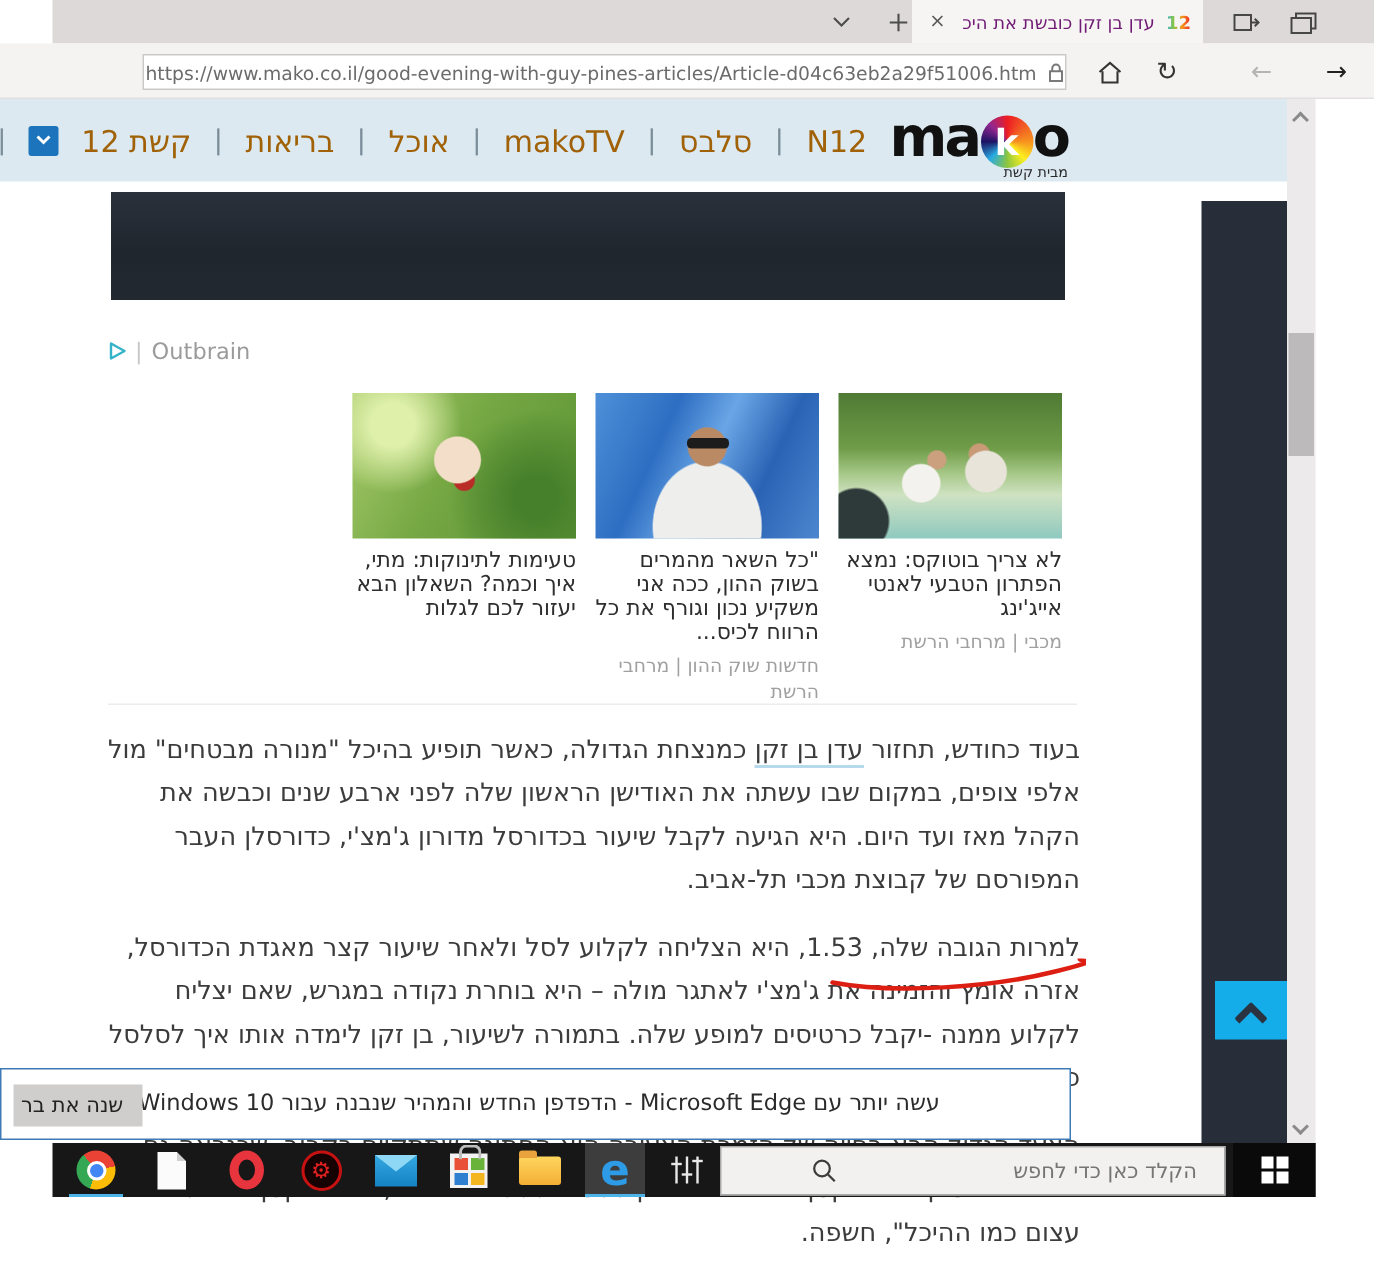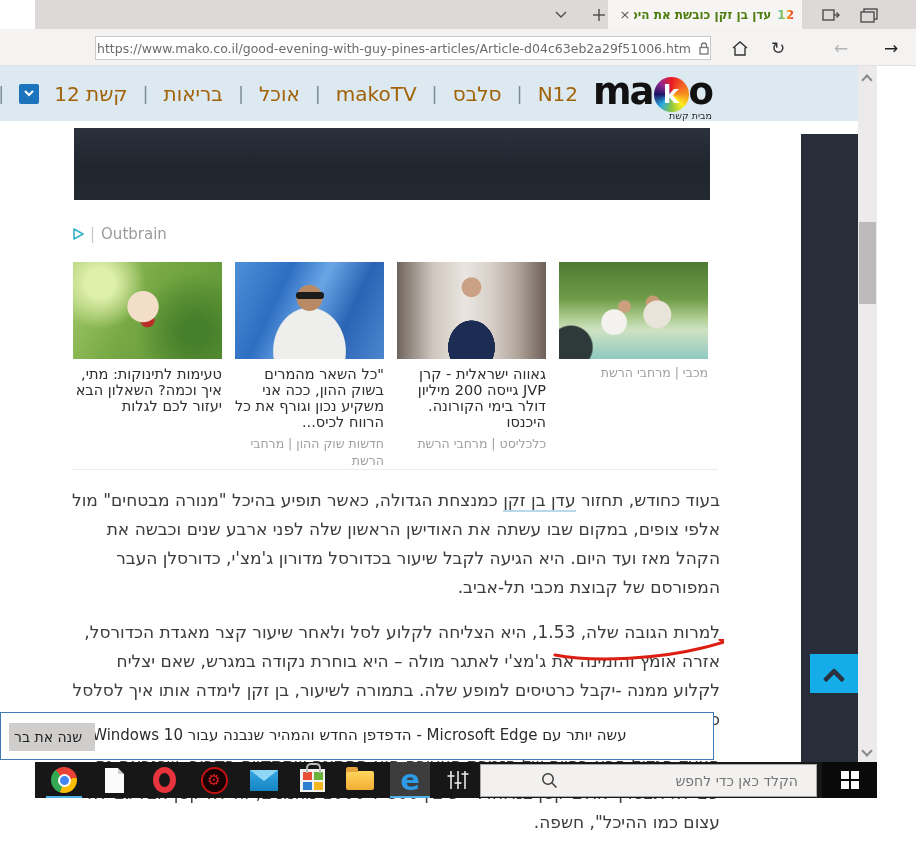--- a/index.html
+++ b/index.html
@@ -4,21 +4,21 @@
 <style>
   * { margin:0; padding:0; box-sizing:border-box; }
   body { background:#ffffff; font-family:"DejaVu Sans","Liberation Sans",sans-serif; }
   .canvas { position:relative; width:916px; height:844px; background:#fff; overflow:hidden; }
 
   
   .tabstrip { position:absolute; left:35px; top:0; width:881px; height:29px; background:#dcd9d8; }
   .tabctl { position:absolute; top:4px; width:26px; height:22px; display:flex; align-items:center; justify-content:center; color:#4d4d4d; }
   .tab { position:absolute; left:608px; top:0; width:194px; height:29px; background:#f7f5f4; display:flex; align-items:center; padding:0 8px; }
   .tab-close { width:18px; height:18px; display:flex; align-items:center; justify-content:center; color:#5a5a5a; font-size:13px; }
-  .tab-title { flex:1; font-size:12px; color:#4d7c0f; text-align:center; direction:rtl; white-space:nowrap; overflow:hidden; padding:0 6px;font-weight:bold; }
+  .tab-title { flex:1; font-size:12px; color:#701a75; text-align:center; direction:rtl; white-space:nowrap; overflow:hidden; padding:0 6px; }
   .favicon { font-size:12px; font-weight:bold; background:linear-gradient(90deg,#29abe2,#8cc63f,#f7941d,#ed1c24); -webkit-background-clip:text; background-clip:text; color:transparent; }
 
   .addressbar { position:absolute; left:0; top:29px; width:916px; height:37px; background:#f5f3f2; border-bottom:1px solid #e2e0df; }
   .urlbox { position:absolute; left:95px; top:36px; width:616px; height:24px; background:#fff; border:1px solid #cbc9c7; display:flex; align-items:center; justify-content:center; }
   .url-text { font-size:12.5px; color:#6b6b6b; white-space:nowrap; }
   .addr-ic { position:absolute; top:36px; width:26px; height:24px; display:flex; align-items:center; justify-content:center; font-size:17px; color:#333; }
 
   
   .mako-nav { position:absolute; left:0; top:66px; width:858px; height:55px; background:#dce9f1; }
   .nav-row { position:absolute; right:146px; top:0; height:55px; display:flex; direction:rtl; align-items:center; gap:15px; }
@@ -218,26 +218,22 @@
           <polygon points="2,1 11,6 2,11" fill="none" stroke="#35b3c9" stroke-width="1.6" stroke-linejoin="round"></polygon>
         </svg>
     </span>
     <span style="color:#c7c7c7;">|</span>
     <span>Outbrain</span>
   </div>
 
   <div class="cards">
     <div class="card">
       <div class="card-img img-couple"></div>
+      <div class="card-title">לא צריך בוטוקס: נמצא הפתרון הטבעי לאנטי אייג'ינג</div>
       <div class="card-src">מכבי | מרחבי הרשת</div>
-    </div>
-    <div class="card">
-      <div class="card-img img-suit"></div>
-      <div class="card-title">גאווה ישראלית - קרן JVP גייסה 200 מיליון דולר בימי הקורונה. היכנסו</div>
-      <div class="card-src">כלכליסט | מרחבי הרשת</div>
     </div>
     <div class="card">
       <div class="card-img img-boat"></div>
       <div class="card-title">"כל השאר מהמרים בשוק ההון, ככה אני משקיע נכון וגורף את כל הרווח לכיס...</div>
       <div class="card-src">חדשות שוק ההון | מרחבי הרשת</div>
     </div>
     <div class="card">
       <div class="card-img img-baby"></div>
       <div class="card-title">טעימות לתינוקות: מתי, איך וכמה? השאלון הבא יעזור לכם לגלות</div>
       <div class="card-src"></div>

